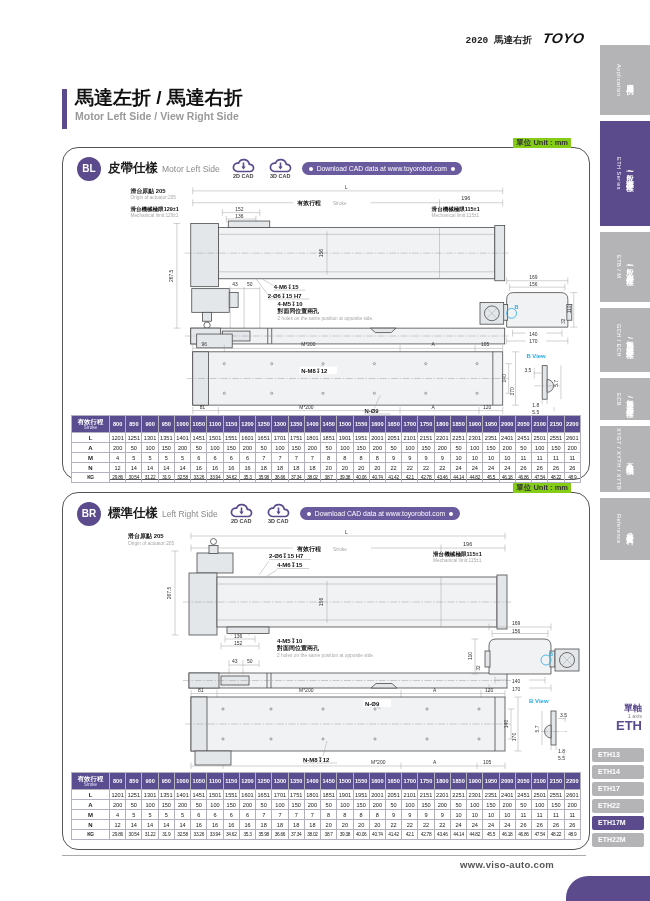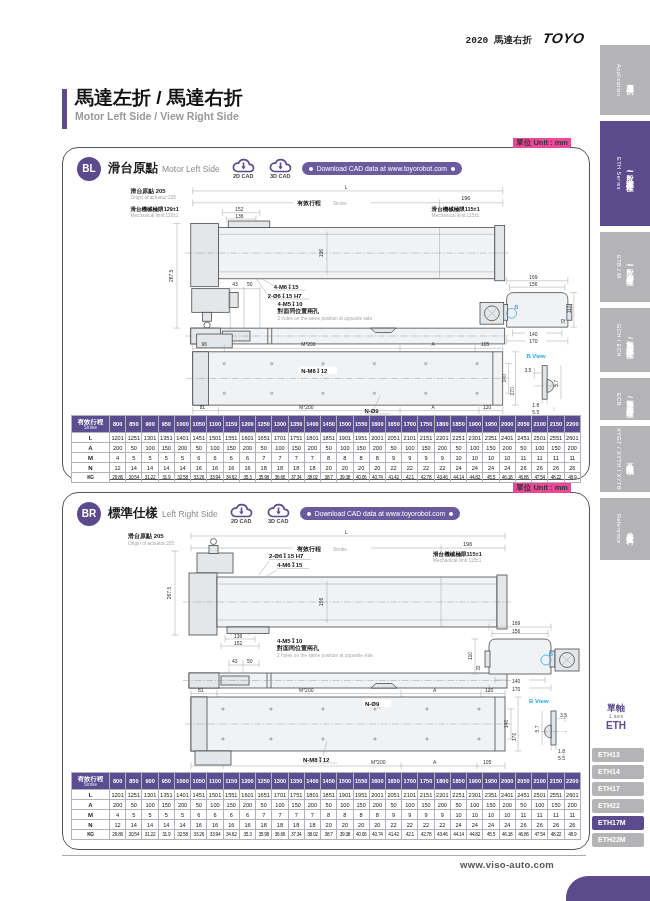--- a/index.html
+++ b/index.html
@@ -20,21 +20,21 @@
   .side-tab .en{writing-mode:vertical-rl;font-size:5.5px;letter-spacing:.5px;}
   
   .title-block{position:absolute;left:62px;top:86px;}
   .title-bar{position:absolute;left:0;top:3px;width:5px;height:40px;background:#5b4b8d;}
   .title-cn{margin-left:13px;font-size:19px;font-weight:bold;color:#111;line-height:24px;}
   .title-en{margin-left:13px;font-size:10.5px;font-weight:bold;color:#9a9a9a;}
   
   .panel{position:absolute;left:62px;width:526px;border:1.4px solid #555;border-radius:16px;background:#fff;}
   #panel-bl{top:147px;height:331px;}
   #panel-br{top:492px;height:356px;}
-  .unit{position:absolute;top:-10px;right:18px;font-size:7.5px;font-weight:bold;color:#333;background:#ec4899;padding:0 3px;}
+  .unit{position:absolute;top:-10px;right:18px;font-size:7.5px;font-weight:bold;color:#333;background:#84cc16;padding:0 3px;}
   .phead{position:absolute;top:7px;left:14px;right:14px;height:27px;display:flex;align-items:center;}
   .badge{width:24px;height:24px;border-radius:50%;background:#5b4b8d;color:#fff;font-weight:bold;
          font-size:10px;display:flex;align-items:center;justify-content:center;flex:0 0 auto;}
   .pt-cn{font-size:12.5px;font-weight:bold;color:#1a1a1a;margin-left:7px;white-space:nowrap;}
   .pt-en{font-size:8.5px;color:#8a8a8a;margin-left:4px;white-space:nowrap;}
   .cad{display:flex;flex-direction:column;align-items:center;margin-left:10px;}
   .cad svg{display:block;}
   .cad .cl{fill:none;stroke:#5b4b8d;stroke-width:1.7;stroke-linejoin:round;}
   .cad .ar{stroke:#5b4b8d;stroke-width:1.6;fill:none;}
   .cad .arh{fill:#5b4b8d;}
@@ -63,24 +63,24 @@
   .spec-table table{width:100%;border-collapse:collapse;table-layout:fixed;}
   .spec-table col.lblcol{width:38px;}
   .spec-table th,.spec-table td{border:.5px solid #b2b2be;overflow:hidden;}
   .spec-table thead th{background:#5a4e90;color:#fff;font-size:5.6px;font-weight:bold;padding:1px 0;height:14px;}
   .spec-table thead th .cn{display:block;font-size:6.4px;line-height:7px;}
   .spec-table thead th .en{display:block;font-size:4.6px;font-weight:normal;color:#e2defA;line-height:6px;}
   .spec-table tbody td{font-size:5.6px;text-align:center;color:#222;height:9px;padding:0;}
   .spec-table tbody td.lbl{font-weight:bold;font-size:6px;background:#fff;}
   .spec-table tbody tr.kg td{font-size:4.8px;letter-spacing:-.3px;}
   
-  .series-head{position:absolute;right:8px;top:704px;width:52px;text-align:center;}
+  .series-head{position:absolute;right:8px;top:704px;width:52px;text-align:right;}
   .series-head .g-cn{font-size:9px;font-weight:bold;color:#5b4b8d;line-height:9px;}
   .series-head .g-en{font-size:5.5px;color:#888;line-height:7px;}
-  .series-head .g-code{font-size:10px;font-weight:bold;color:#5b4b8d;line-height:11px;}
+  .series-head .g-code{font-size:13px;font-weight:bold;color:#5b4b8d;line-height:11px;}
   .eth-tab{position:absolute;right:6px;width:52px;height:14px;background:#b4b4b7;color:#fff;
            font-size:7px;font-weight:bold;line-height:14px;padding-left:6px;box-sizing:border-box;border-radius:2px;}
   .eth-tab.active{background:#5b4b8d;}
   
   .footline{position:absolute;left:62px;top:855px;width:524px;height:1px;background:#aaa;}
   .website{position:absolute;right:96px;top:859px;font-size:9.5px;font-weight:bold;color:#555;letter-spacing:.3px;}
   .corner{position:absolute;right:0;bottom:0;width:84px;height:25px;background:#5b4b8d;border-radius:22px 0 0 0;}
 </style>
 </head>
 <body>
@@ -125,21 +125,21 @@
   <div class="title-block">
     <div class="title-bar"></div>
     <div class="title-cn">馬達左折 / 馬達右折</div>
     <div class="title-en">Motor Left Side / View Right Side</div>
   </div>
 
   <div class="panel" id="panel-bl">
     <div class="unit">單位 Unit : mm</div>
     <div class="phead">
       <div class="badge">BL</div>
-      <span class="pt-cn">滑台原點</span>
+      <span class="pt-cn">皮帶仕樣</span>
       <span class="pt-en">Motor Left Side</span>
       <div class="cad">
         <svg width="27" height="16" viewBox="0 0 27 16">
           <path class="cl" d="M7.5 13.5 a4.2 4.2 0 1 1 1-8.3 a5.6 5.6 0 0 1 10.8 1.2 a3.5 3.5 0 0 1 1.2 7.1 z"></path>
           <path class="ar" d="M13.5 4.5 v4.5"></path>
             <path class="arh" d="M11.3 8.5 L13.5 11.5 L15.7 8.5 z"></path>
         </svg>
         <span class="cad-lb">2D CAD</span>
       </div>
       <div class="cad">

